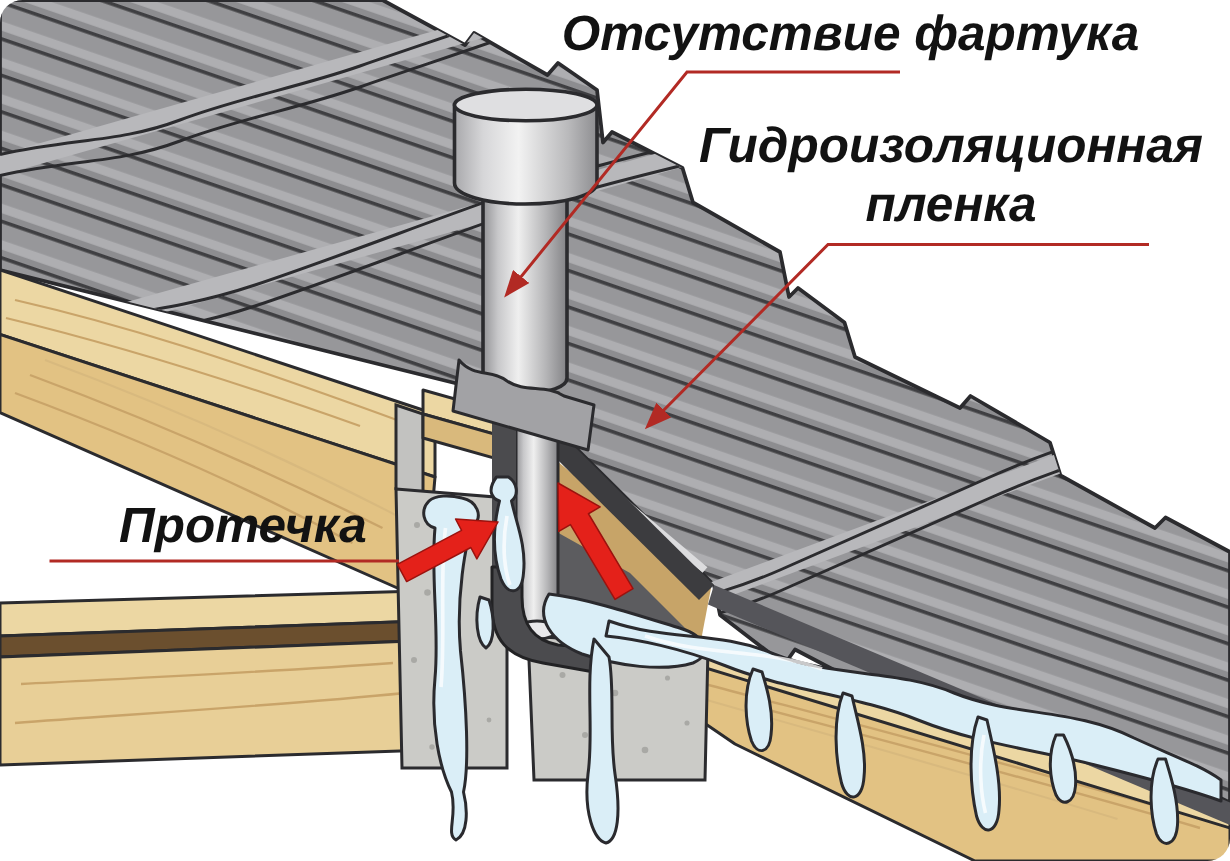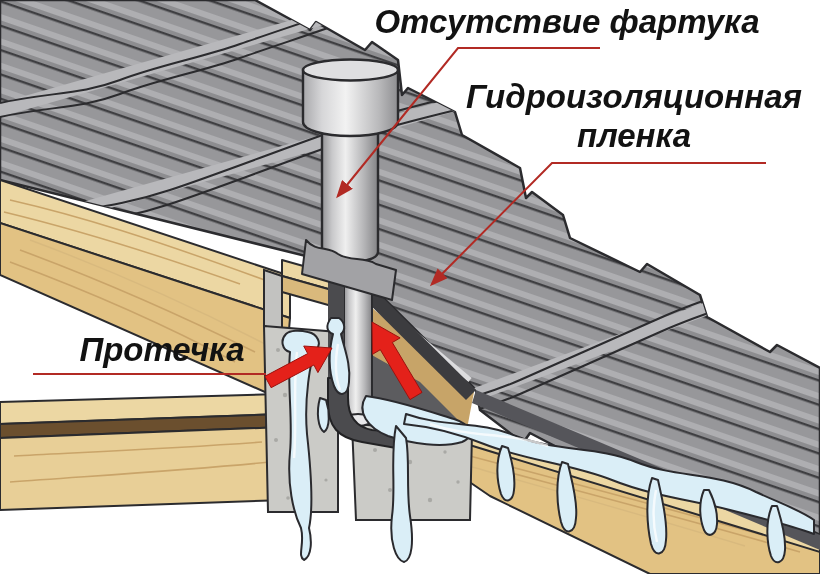--- a/index.html
+++ b/index.html
@@ -1,17 +1,17 @@
 <!DOCTYPE html>
 <html><head>
 <meta charset="utf-8">
 <style>
   html,body{margin:0;padding:0;background:#ffffff;}
   .stage{position:relative;width:820px;height:574px;background:#ffffff;overflow:hidden;
-         font-family:"Liberation Sans",sans-serif;}
+         font-family:"Liberation Sans",sans-serif;border-radius:15px;}
   svg{position:absolute;left:0;top:0;display:block;}
   .callout-text{font-family:"Liberation Sans","DejaVu Sans",sans-serif;
                 font-weight:bold;font-style:italic;font-size:33px;}
 </style>
 </head>
 <body>
 
 <div class="stage">
 <svg width="820" height="574" viewBox="0 0 820 574">
   <defs>

